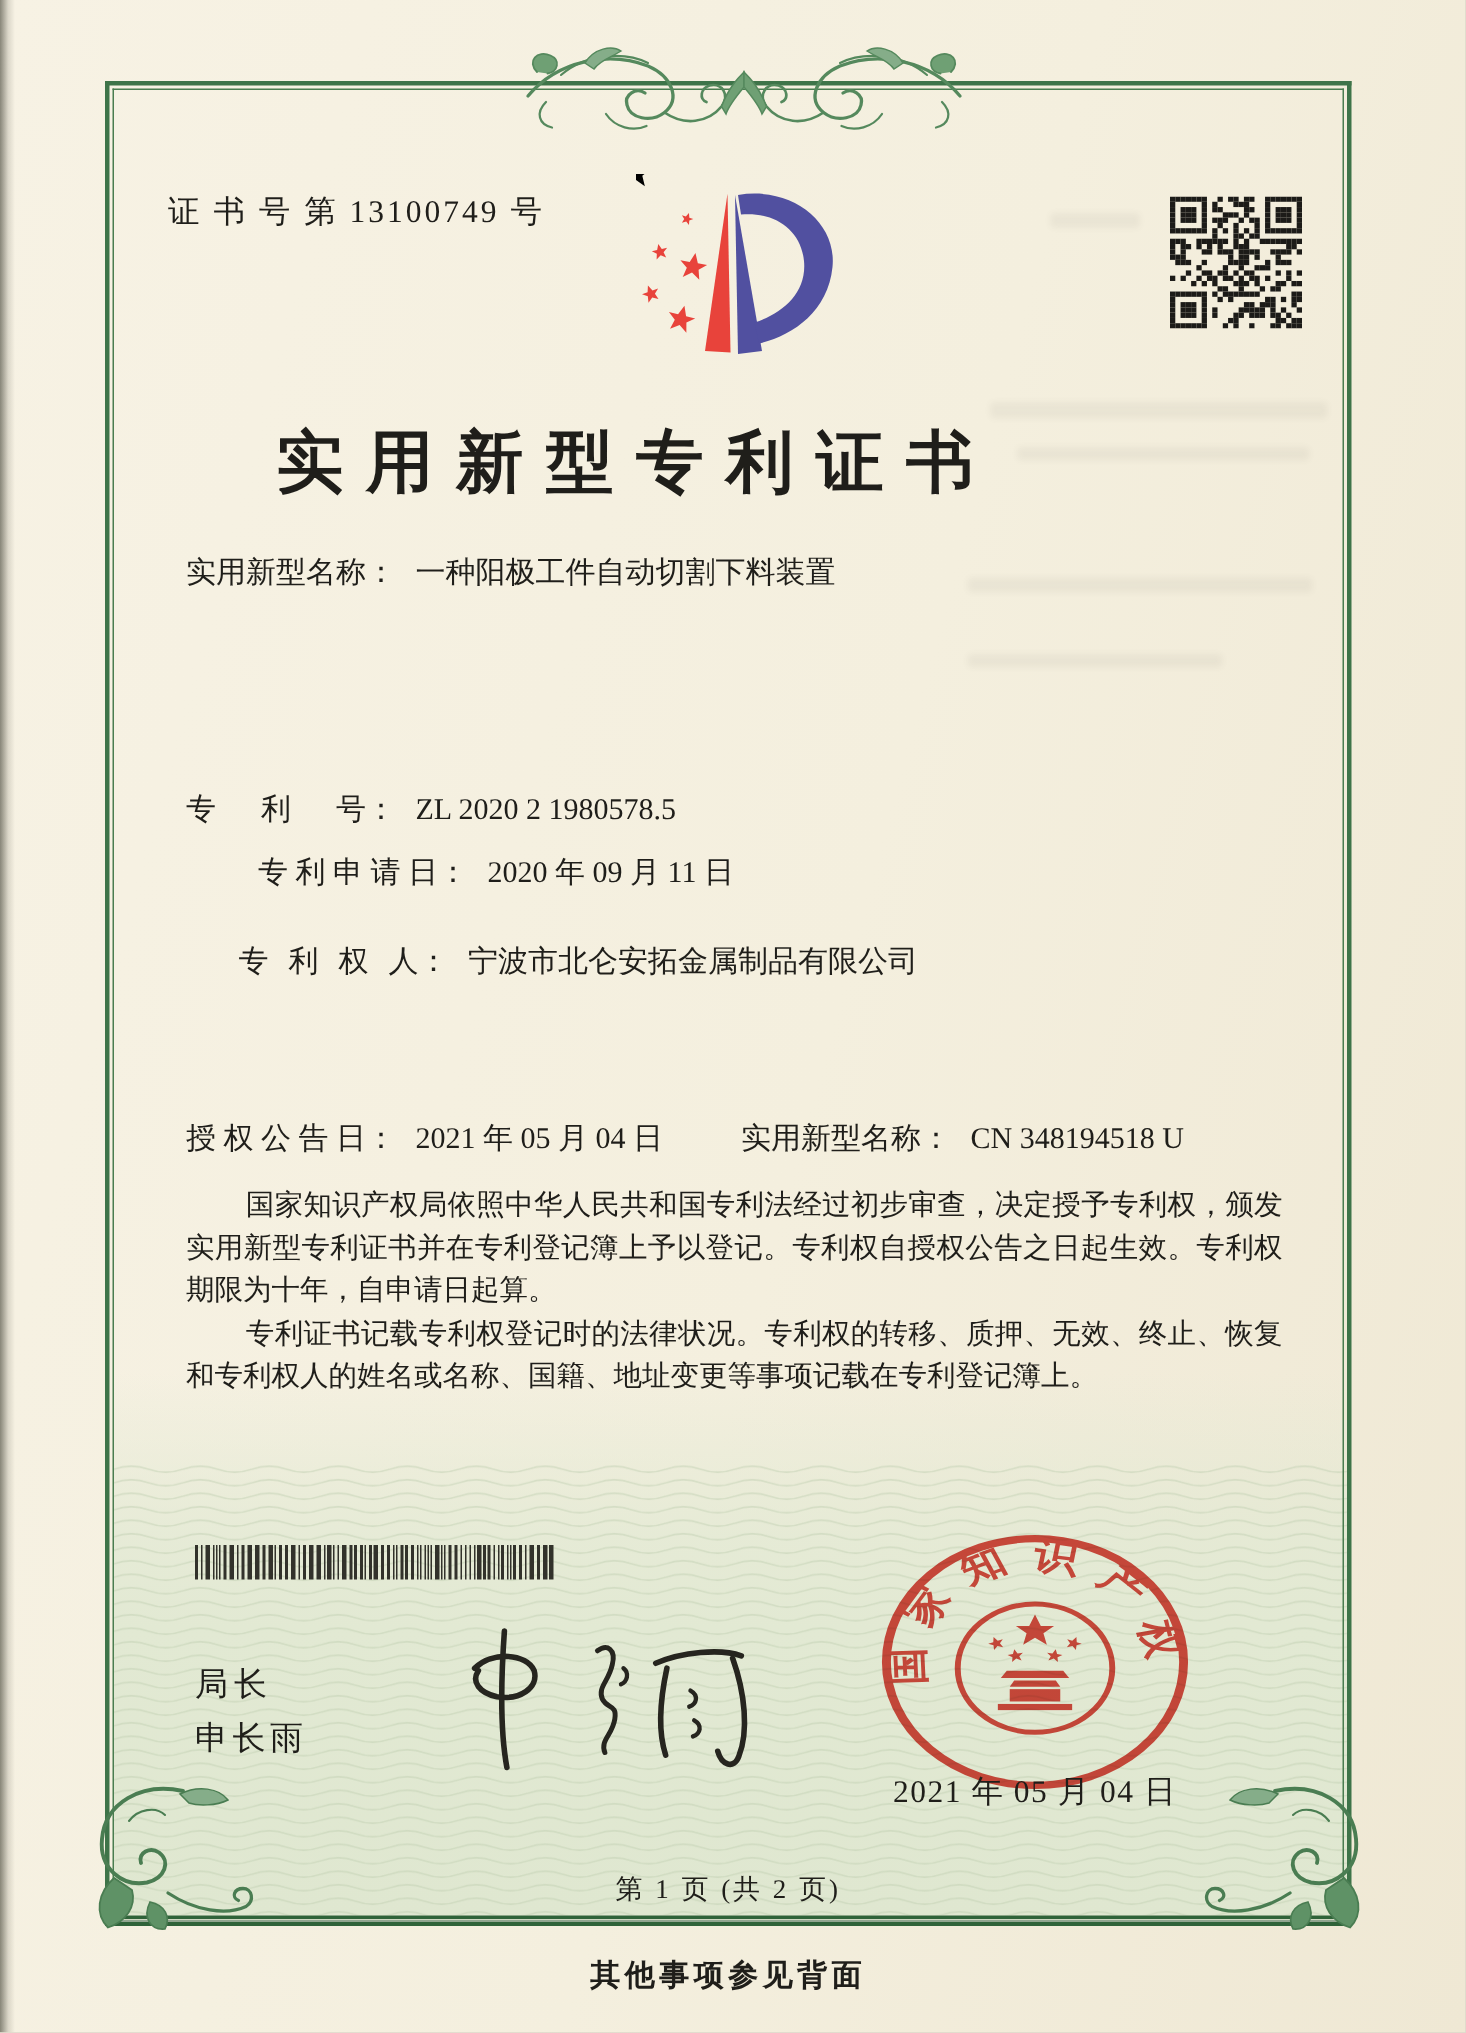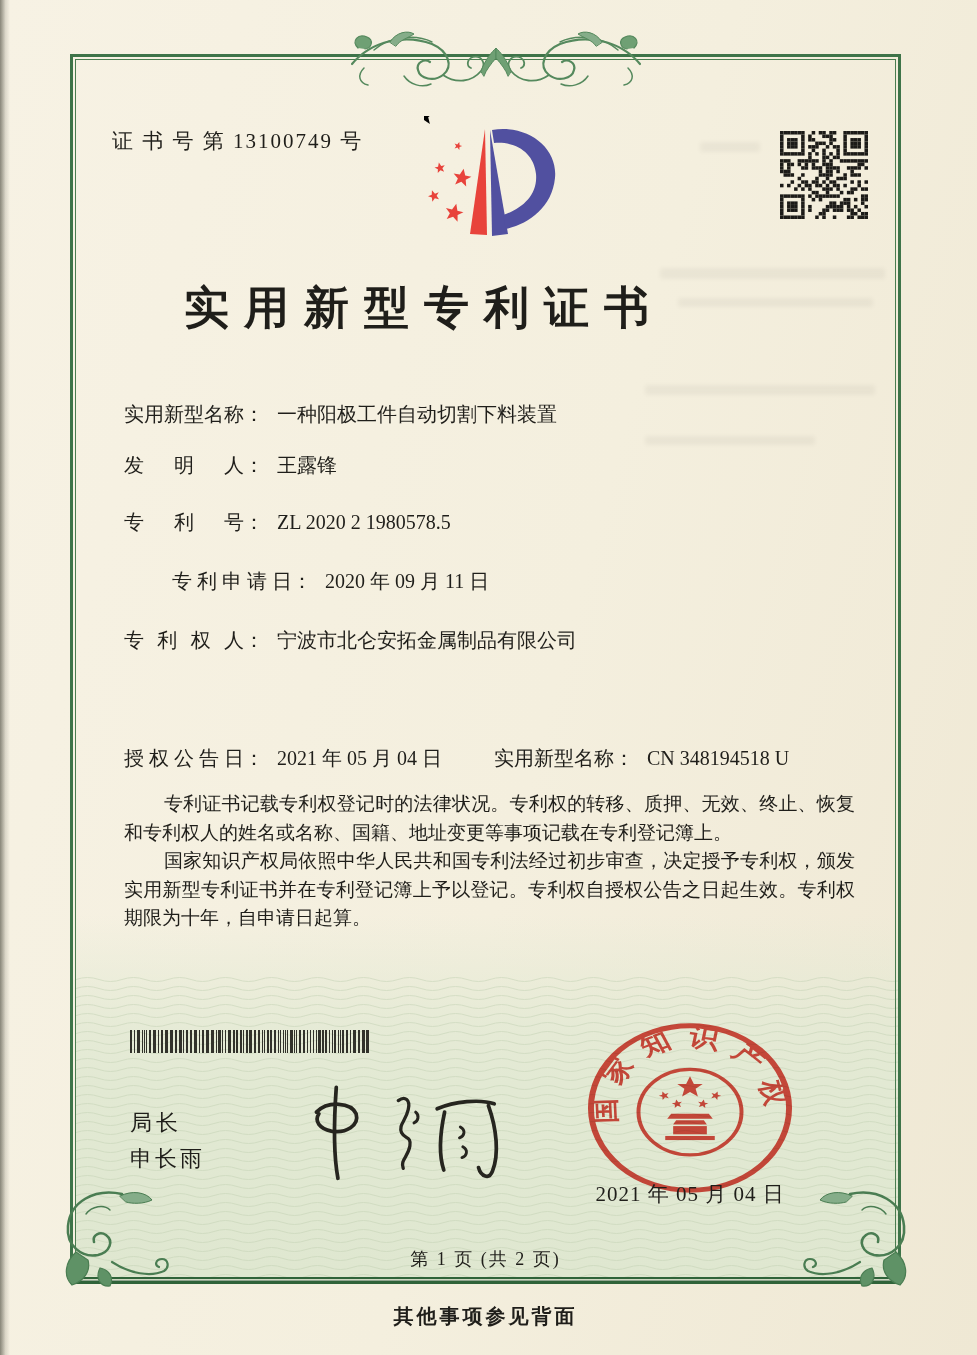--- a/index.html
+++ b/index.html
@@ -430,45 +430,42 @@
       <rect x="60" y="96" width="4" height="4" fill="#1c1b18"></rect>
       <rect x="76" y="96" width="4" height="4" fill="#1c1b18"></rect>
       <rect x="80" y="96" width="4" height="4" fill="#1c1b18"></rect>
       <rect x="88" y="96" width="4" height="4" fill="#1c1b18"></rect>
       <rect x="92" y="96" width="4" height="4" fill="#1c1b18"></rect>
       <rect x="96" y="96" width="4" height="4" fill="#1c1b18"></rect>
     </svg>
 
   <div class="title">实用新型专利证书</div>
 
-  <div class="field" style="top:401px;">
+  <div class="field" style="top:368px;">
     <span class="lbl">实用新型名称</span><span>：</span><span class="val">一种阳极工件自动切割下料装置</span>
   </div>
-  <div class="field" style="top:452px;">
-    <span class="lbl">发明人</span><span>：</span><span class="val">王露锋</span>
-  </div>
-  <div class="field" style="top:509px;">
+  <div class="field" style="top:526px;">
     <span class="lbl">专利号</span><span>：</span><span class="val">ZL 2020 2 1980578.5</span>
   </div>
   <div class="field" style="top:568px;margin-left:48px;">
     <span class="lbl">专利申请日</span><span>：</span><span class="val">2020 年 09 月 11 日</span>
   </div>
-  <div class="field" style="top:627px;">
+  <div class="field" style="top:627px;margin-left:35px;">
     <span class="lbl">专利权人</span><span>：</span><span class="val">宁波市北仑安拓金属制品有限公司</span>
   </div>
   <div class="field" style="top:745px;">
     <span class="lbl">授权公告日</span><span>：</span><span class="val">2021 年 05 月 04 日</span>
   </div>
   <div class="field" style="top:745px;left:494px;">
     <span class="lbl">实用新型名称</span><span>：</span><span class="val">CN 348194518 U</span>
   </div>
 
   <div class="paras">
+    <p>国家知识产权局依照中华人民共和国专利法经过初步审查，决定授予专利权，颁发实用新型专利证书并在专利登记簿上予以登记。专利权自授权公告之日起生效。专利权期限为十年，自申请日起算。</p>
     <p>专利证书记载专利权登记时的法律状况。专利权的转移、质押、无效、终止、恢复和专利权人的姓名或名称、国籍、地址变更等事项记载在专利登记簿上。</p>
-    <p>国家知识产权局依照中华人民共和国专利法经过初步审查，决定授予专利权，颁发实用新型专利证书并在专利登记簿上予以登记。专利权自授权公告之日起生效。专利权期限为十年，自申请日起算。</p>
   </div>
 
   <div class="barcode" id="barcode"><span style="width:2px;margin-right:2px"></span><span style="width:1px;margin-right:2px"></span><span style="width:3px;margin-right:2px"></span><span style="width:1px;margin-right:1px"></span><span style="width:1px;margin-right:1px"></span><span style="width:1px;margin-right:2px"></span><span style="width:2px;margin-right:2px"></span><span style="width:3px;margin-right:2px"></span><span style="width:1px;margin-right:2px"></span><span style="width:2px;margin-right:2px"></span><span style="width:3px;margin-right:2px"></span><span style="width:3px;margin-right:2px"></span><span style="width:2px;margin-right:2px"></span><span style="width:3px;margin-right:1px"></span><span style="width:1px;margin-right:2px"></span><span style="width:2px;margin-right:2px"></span><span style="width:2px;margin-right:2px"></span><span style="width:3px;margin-right:2px"></span><span style="width:1px;margin-right:2px"></span><span style="width:2px;margin-right:2px"></span><span style="width:3px;margin-right:2px"></span><span style="width:3px;margin-right:2px"></span><span style="width:1px;margin-right:1px"></span><span style="width:3px;margin-right:1px"></span><span style="width:1px;margin-right:2px"></span><span style="width:1px;margin-right:2px"></span><span style="width:3px;margin-right:2px"></span><span style="width:2px;margin-right:1px"></span><span style="width:2px;margin-right:2px"></span><span style="width:2px;margin-right:1px"></span><span style="width:1px;margin-right:2px"></span><span style="width:2px;margin-right:1px"></span><span style="width:3px;margin-right:2px"></span><span style="width:2px;margin-right:2px"></span><span style="width:2px;margin-right:2px"></span><span style="width:1px;margin-right:1px"></span><span style="width:1px;margin-right:2px"></span><span style="width:2px;margin-right:1px"></span><span style="width:2px;margin-right:2px"></span><span style="width:2px;margin-right:2px"></span><span style="width:1px;margin-right:1px"></span><span style="width:1px;margin-right:2px"></span><span style="width:1px;margin-right:1px"></span><span style="width:1px;margin-right:1px"></span><span style="width:1px;margin-right:2px"></span><span style="width:3px;margin-right:1px"></span><span style="width:1px;margin-right:1px"></span><span style="width:1px;margin-right:2px"></span><span style="width:2px;margin-right:2px"></span><span style="width:2px;margin-right:2px"></span><span style="width:1px;margin-right:2px"></span><span style="width:1px;margin-right:2px"></span><span style="width:1px;margin-right:2px"></span><span style="width:1px;margin-right:1px"></span><span style="width:3px;margin-right:1px"></span><span style="width:2px;margin-right:1px"></span><span style="width:2px;margin-right:2px"></span><span style="width:1px;margin-right:2px"></span><span style="width:1px;margin-right:1px"></span><span style="width:2px;margin-right:2px"></span><span style="width:1px;margin-right:1px"></span><span style="width:1px;margin-right:1px"></span><span style="width:2px;margin-right:2px"></span><span style="width:2px;margin-right:2px"></span><span style="width:1px;margin-right:2px"></span><span style="width:3px;margin-right:2px"></span><span style="width:2px;margin-right:2px"></span><span style="width:3px;margin-right:1px"></span><span style="width:3px;margin-right:1px"></span></div>
 
   <div class="director-title">局长</div>
   <div class="director-name">申长雨</div>
 
   <svg class="signature" viewBox="0 0 260 130">
     <g fill="none" stroke="#26251f" stroke-width="4.5" stroke-linecap="round">
       <path d="M62,14 C60,42 58,92 64,124"></path>

